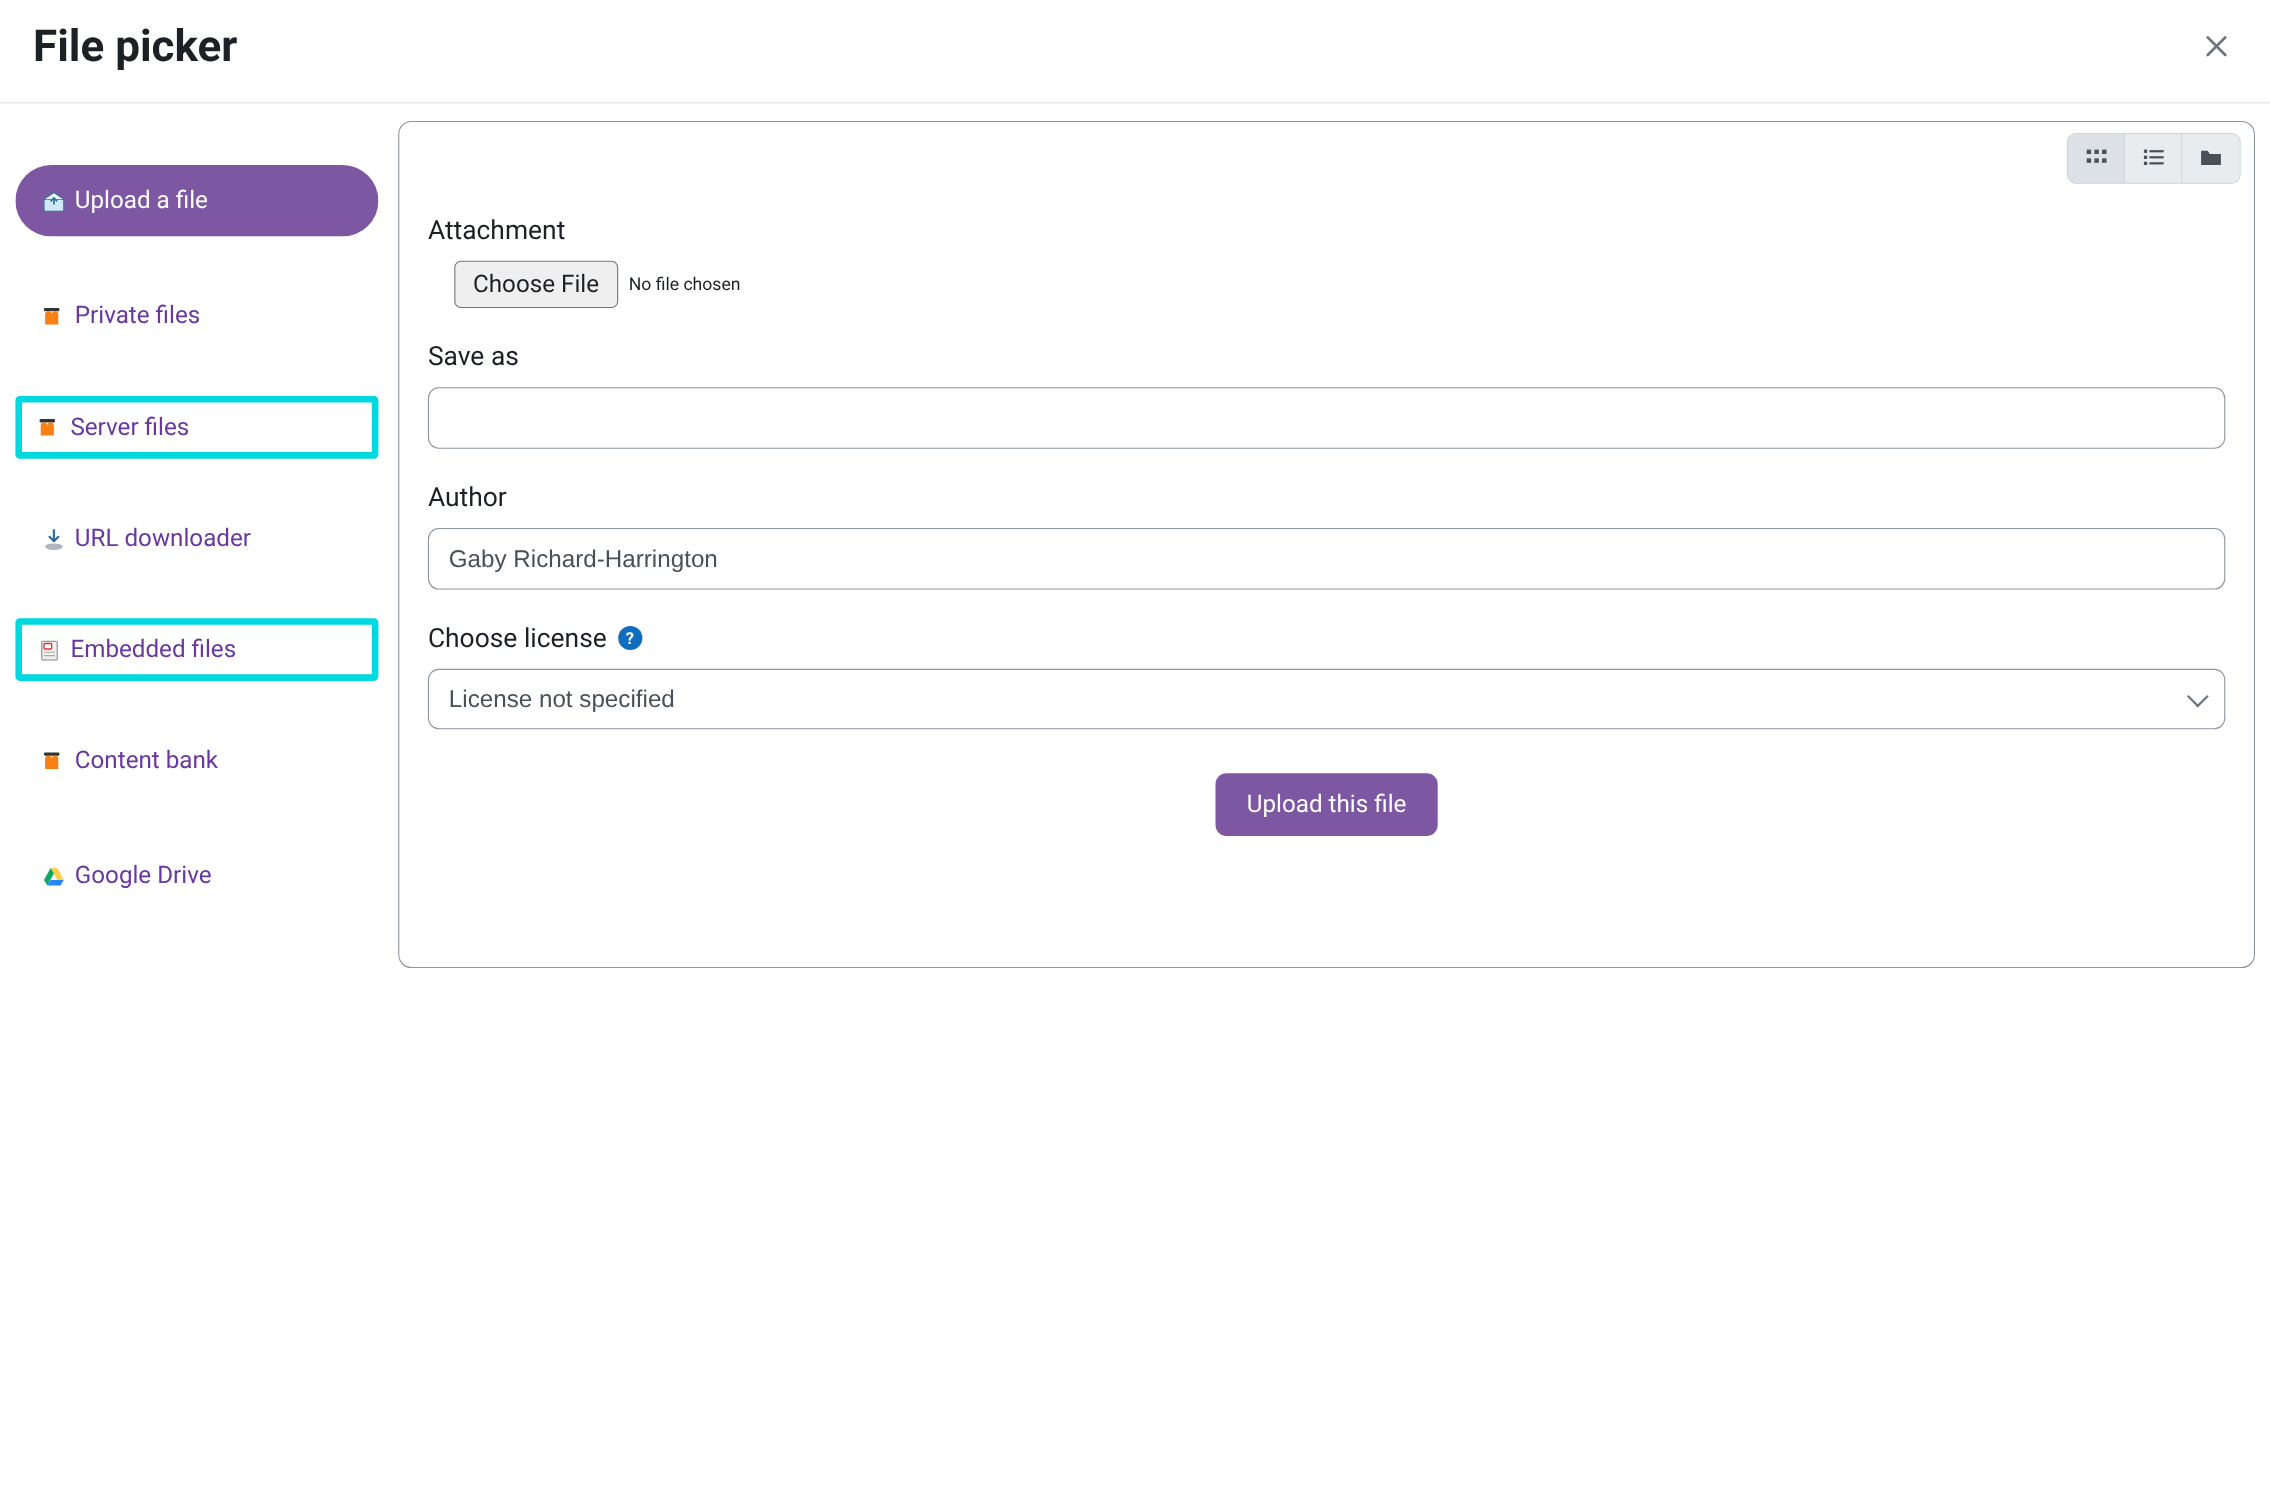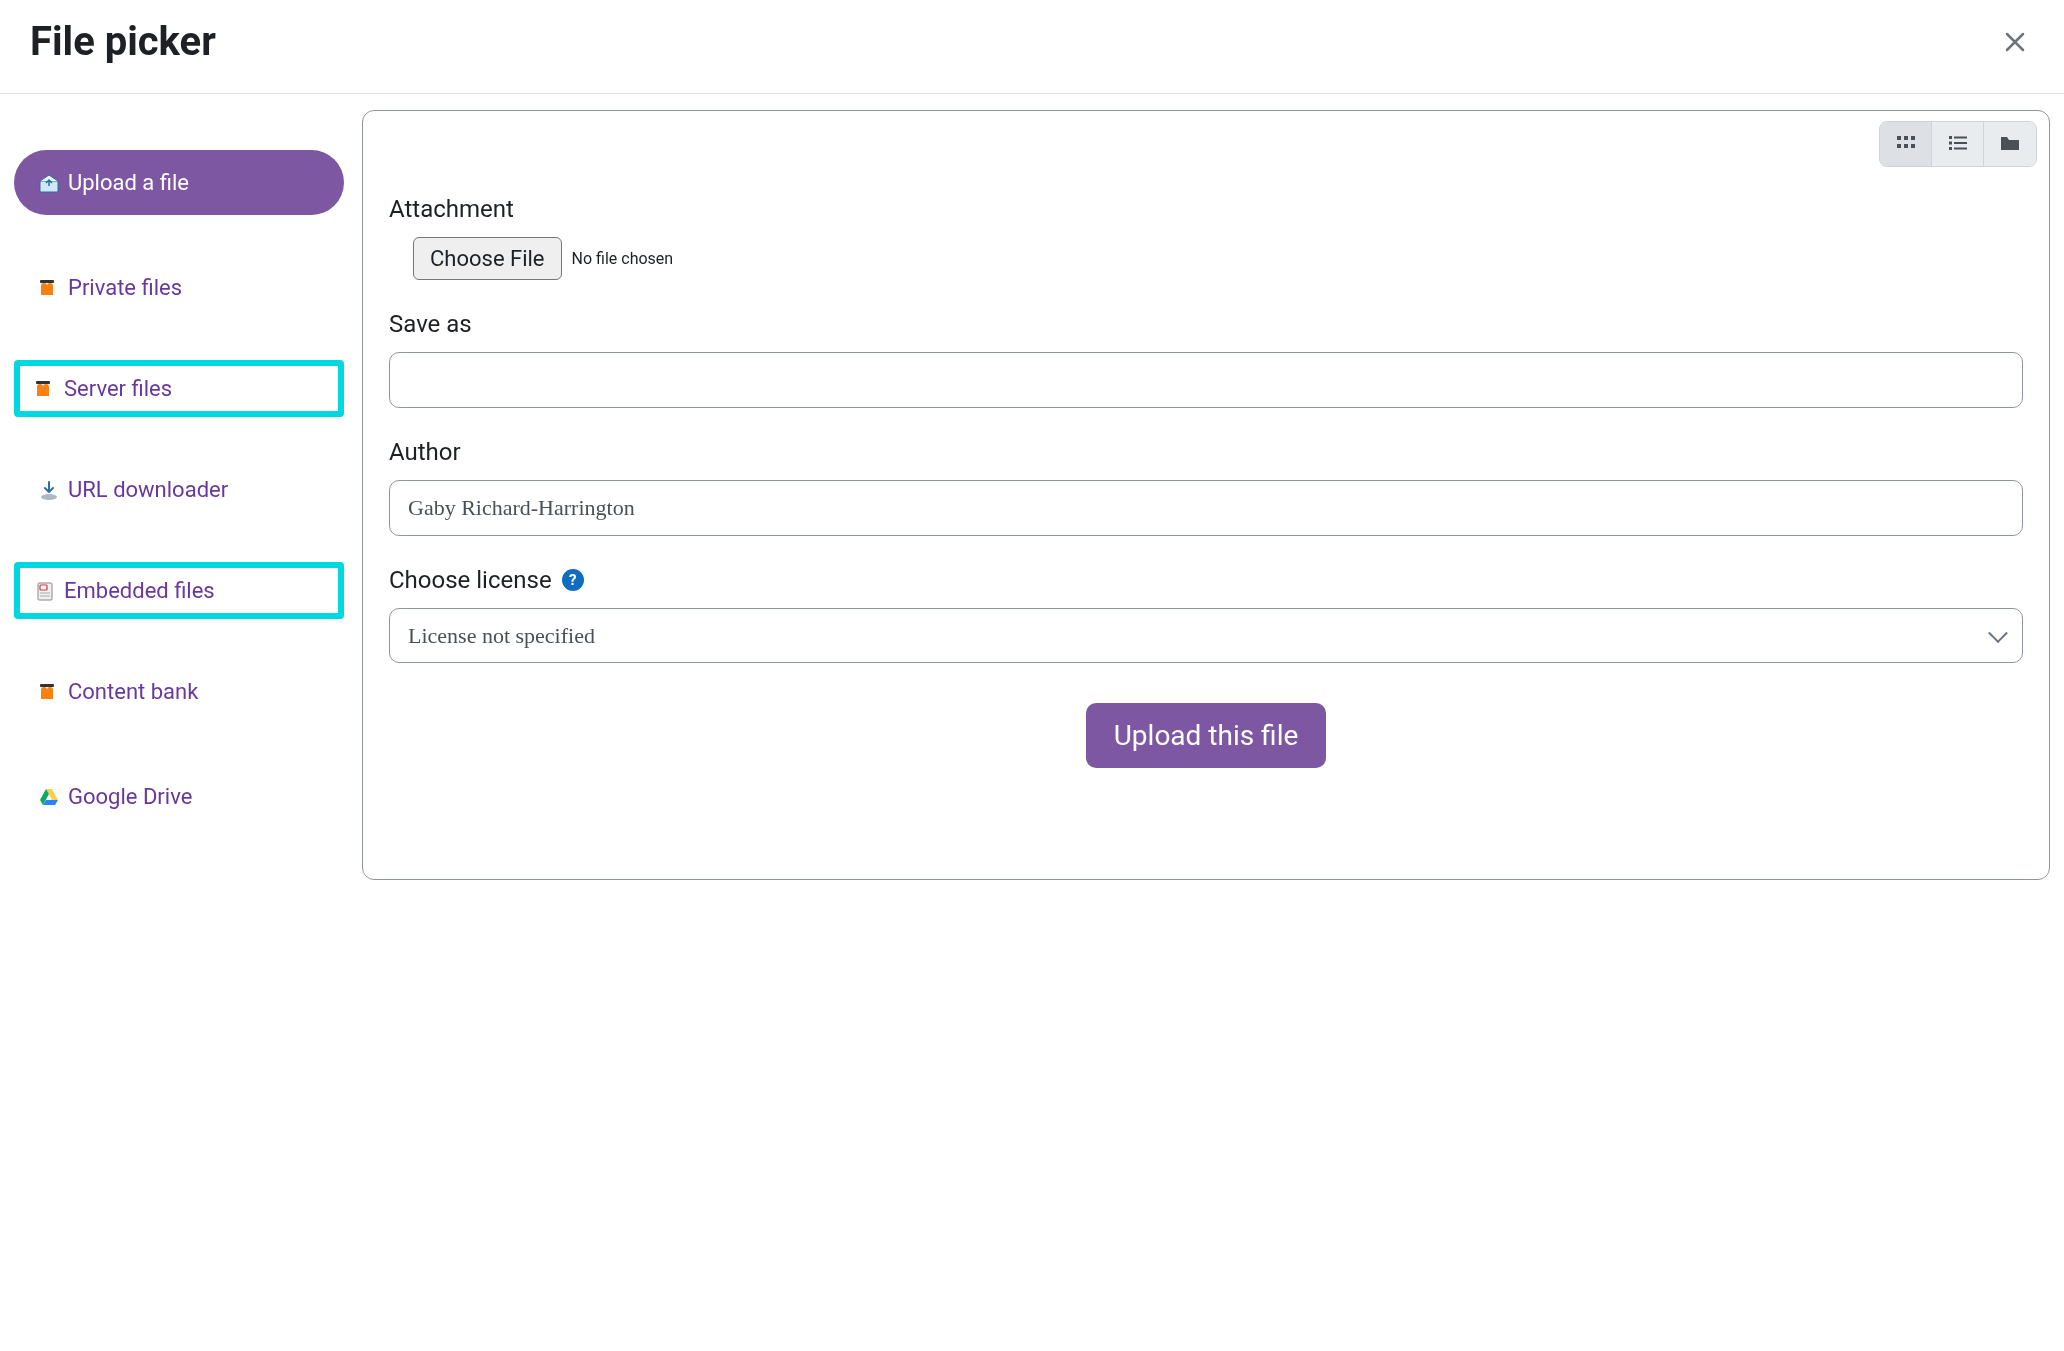--- a/index.html
+++ b/index.html
@@ -141,21 +141,21 @@
   .file-status {
     font-size: 16px;
     color: #1d2125;
   }
   .text-input, .select-input {
     width: 100%;
     border: 1px solid #8f959e;
     border-radius: 10px;
     padding: 14px 18px;
     font-size: 22px;
-    font-family: Liberation Serif, serif;
+    font-family: Liberation Sans, sans-serif;
     color: #495057;
     background: #fff;
   }
   .select-wrap {
     position: relative;
   }
   .select-input {
     appearance: none;
     -webkit-appearance: none;
     padding-right: 44px;
@@ -188,21 +188,21 @@
     display: flex;
     justify-content: center;
     margin-top: 40px;
   }
   .submit-btn {
     background: #7e57a3;
     color: #fff;
     border: none;
     border-radius: 10px;
     padding: 16px 28px;
-    font-size: 28px;
+    font-size: 22px;
     font-family: inherit;
     cursor: pointer;
   }
 </style>
 </head>
 <body>
 
 <div class="dialog">
   <div class="header">
     <h1>File picker</h1>

